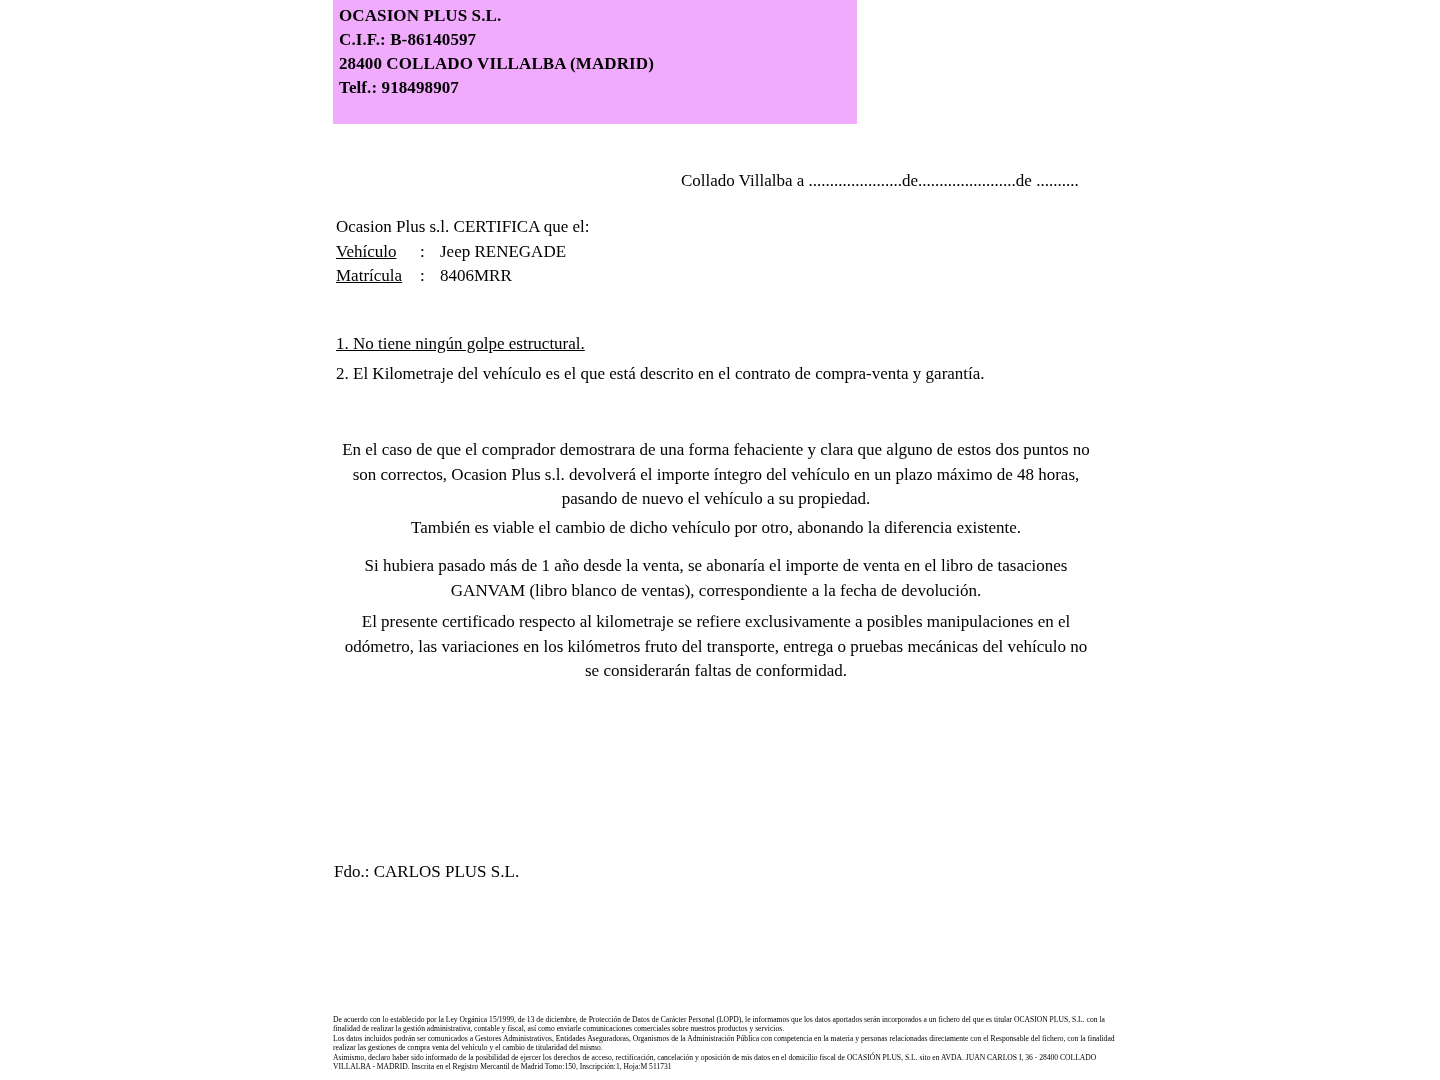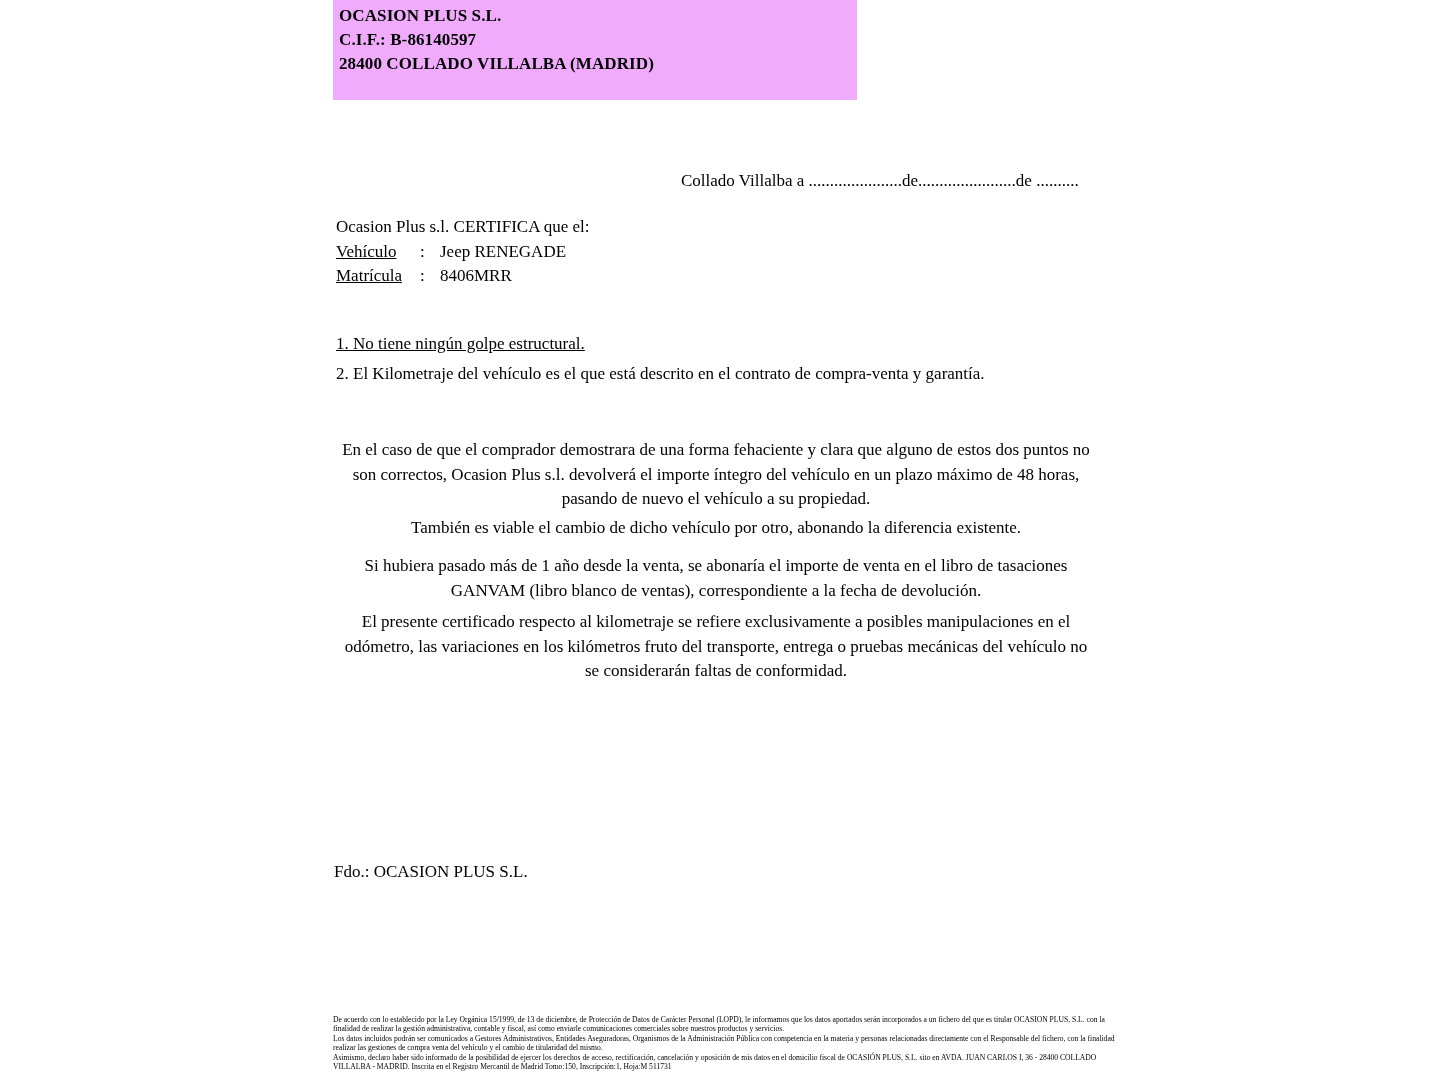--- a/index.html
+++ b/index.html
@@ -122,20 +122,21 @@
 </style>
 </head>
 <body>
 
 <div class="page">
 
   <div class="letterhead">
     <div class="lh-line">OCASION PLUS S.L.</div>
     <div class="lh-line">C.I.F.: B-86140597</div>
     <div class="lh-line">28400 COLLADO VILLALBA (MADRID)</div>
+    <div class="lh-line">Telf.: 918498907</div>
   </div>
 
   <div class="date-line">Collado Villalba a ......................de.......................de ..........</div>
 
   <div class="certifies">
     <div class="cert-row">
       <span>Ocasion Plus s.l. CERTIFICA que el:</span>
     </div>
     <div class="cert-row">
       <span class="cert-label">Vehículo</span>
@@ -150,21 +151,21 @@
   </div>
 
   <div class="point point-1">1. No tiene ningún golpe estructural.</div>
   <div class="point point-2">2. El Kilometraje del vehículo es el que está descrito en el contrato de compra-venta y garantía.</div>
 
   <div class="para para-1">En el caso de que el comprador demostrara de una forma fehaciente y clara que alguno de estos dos puntos no son correctos, Ocasion Plus s.l. devolverá el importe íntegro del vehículo en un plazo máximo de 48 horas, pasando de nuevo el vehículo a su propiedad.</div>
   <div class="para para-2">También es viable el cambio de dicho vehículo por otro, abonando la diferencia existente.</div>
   <div class="para para-3">Si hubiera pasado más de 1 año desde la venta, se abonaría el importe de venta en el libro de tasaciones GANVAM (libro blanco de ventas), correspondiente a la fecha de devolución.</div>
   <div class="para para-4">El presente certificado respecto al kilometraje se refiere exclusivamente a posibles manipulaciones en el odómetro, las variaciones en los kilómetros fruto del transporte, entrega o pruebas mecánicas del vehículo no se considerarán faltas de conformidad.</div>
 
-  <div class="signature">Fdo.: OCASION PLUS S.L.</div>
+  <div class="signature">Fdo.: CARLOS PLUS S.L.</div>
 
   <div class="legal">
     <p>De acuerdo con lo establecido por la Ley Orgánica 15/1999, de 13 de diciembre, de Protección de Datos de Carácter Personal (LOPD), le informamos que los datos aportados serán incorporados a un fichero del que es titular OCASION PLUS, S.L. con la finalidad de realizar la gestión administrativa, contable y fiscal, así como enviarle comunicaciones comerciales sobre nuestros productos y servicios.</p>
     <p>Los datos incluidos podrán ser comunicados a Gestores Administrativos, Entidades Aseguradoras, Organismos de la Administración Pública con competencia en la materia y personas relacionadas directamente con el Responsable del fichero, con la finalidad realizar las gestiones de compra venta del vehículo y el cambio de titularidad del mismo.</p>
     <p>Asimismo, declaro haber sido informado de la posibilidad de ejercer los derechos de acceso, rectificación, cancelación y oposición de mis datos en el domicilio fiscal de OCASIÓN PLUS, S.L. sito en AVDA. JUAN CARLOS I, 36 - 28400 COLLADO VILLALBA - MADRID. Inscrita en el Registro Mercantil de Madrid Tomo:150, Inscripción:1, Hoja:M 511731</p>
   </div>
 
 </div>
 
 </body></html>

